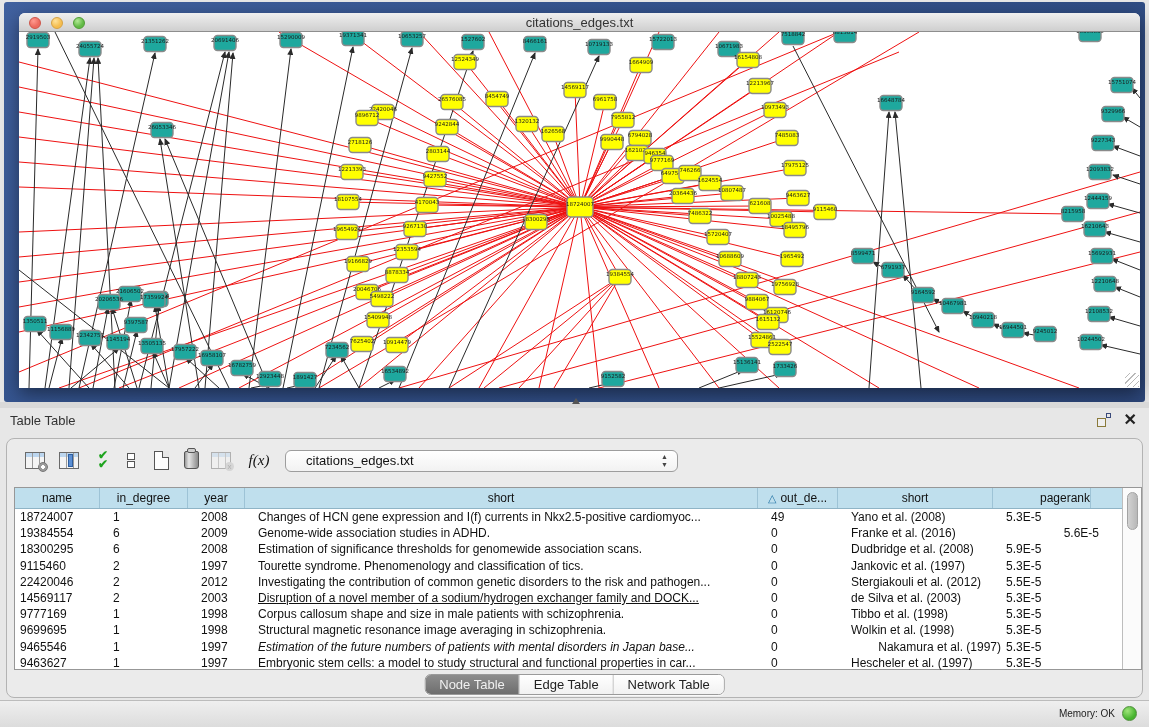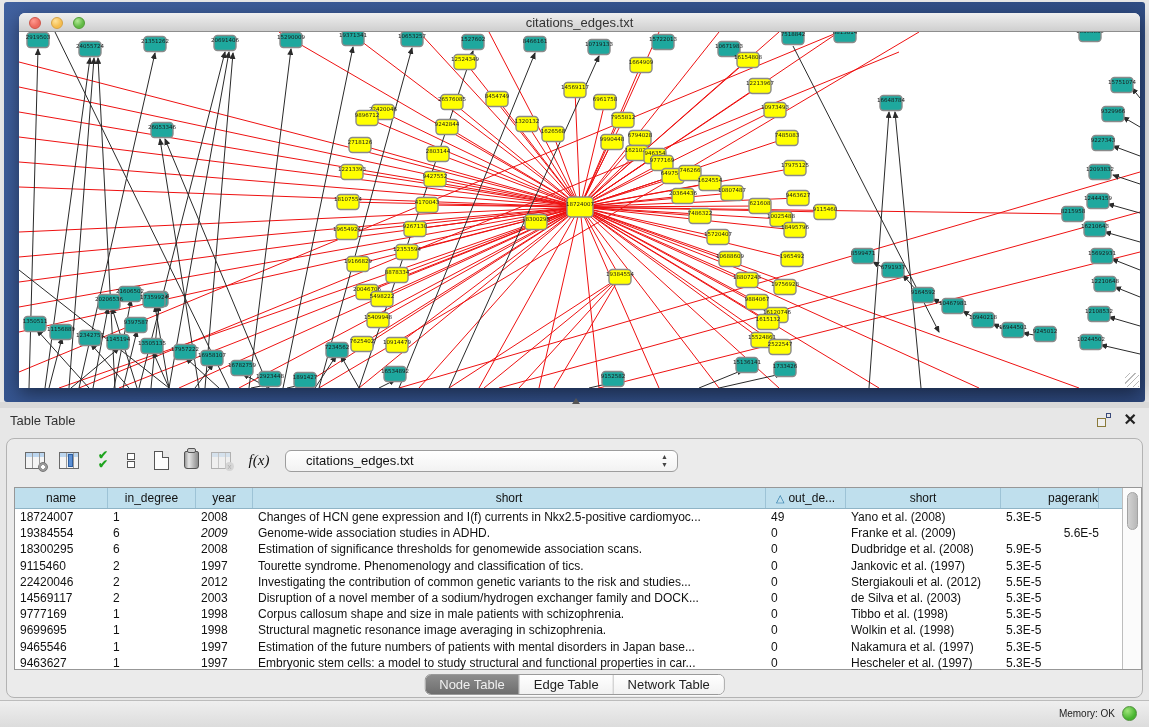--- a/index.html
+++ b/index.html
@@ -581,21 +581,21 @@
     <span class="fx">f(x)</span>
   </div>
   <div class="net-select">
     <span>citations_edges.txt</span>
     <span class="spinner">▲<br>▼</span>
   </div>
 </div>
 
 <div class="tbl">
   <div class="tbl-head" id="tbl-head">
-      <div class="th" style="width: 93px;">
+      <div class="th" style="width: 85px;">
         <span>name</span>
       </div>
       <div class="th" style="width: 88px;">
         <span>in_degree</span>
       </div>
       <div class="th" style="width: 57px;">
         <span>year</span>
       </div>
       <div class="th" style="width: 513px;">
         <span>short</span>
@@ -617,24 +617,24 @@
         <div class="td" style="width: 88px;">1</div>
         <div class="td" style="width: 57px;">2008</div>
         <div class="td" style="width: 513px;">Changes of HCN gene expression and I(f) currents in Nkx2.5-positive cardiomyoc...</div>
         <div class="td" style="width: 80px;">49</div>
         <div class="td" style="width: 155px;">Yano et al. (2008)</div>
         <div class="td" style="width: 98px;">5.3E-5</div>
       </div>
       <div class="tr">
         <div class="td" style="width: 93px;">19384554</div>
         <div class="td" style="width: 88px;">6</div>
-        <div class="td" style="width: 57px; font-style: italic;">2009</div>
+        <div class="td" style="width: 57px;">2009</div>
         <div class="td" style="width: 513px;">Genome-wide association studies in ADHD.</div>
         <div class="td" style="width: 80px;">0</div>
-        <div class="td" style="width: 155px;">Franke et al. (2009)</div>
+        <div class="td" style="width: 155px;">Franke et al. (2016)</div>
         <div class="td" style="width: 98px; text-align: right;">5.6E-5</div>
       </div>
       <div class="tr">
         <div class="td" style="width: 93px;">18300295</div>
         <div class="td" style="width: 88px;">6</div>
         <div class="td" style="width: 57px;">2008</div>
         <div class="td" style="width: 513px;">Estimation of significance thresholds for genomewide association scans.</div>
         <div class="td" style="width: 80px;">0</div>
         <div class="td" style="width: 155px;">Dudbridge et al. (2008)</div>
         <div class="td" style="width: 98px;">5.9E-5</div>
@@ -645,30 +645,30 @@
         <div class="td" style="width: 57px;">1997</div>
         <div class="td" style="width: 513px;">Tourette syndrome. Phenomenology and classification of tics.</div>
         <div class="td" style="width: 80px;">0</div>
         <div class="td" style="width: 155px;">Jankovic et al. (1997)</div>
         <div class="td" style="width: 98px;">5.3E-5</div>
       </div>
       <div class="tr">
         <div class="td" style="width: 93px;">22420046</div>
         <div class="td" style="width: 88px;">2</div>
         <div class="td" style="width: 57px;">2012</div>
-        <div class="td" style="width: 513px;">Investigating the contribution of common genetic variants to the risk and studies...</div>
+        <div class="td" style="width: 513px;">Investigating the contribution of common genetic disorders to the risk and pathogen...</div>
         <div class="td" style="width: 80px;">0</div>
         <div class="td" style="width: 155px;">Stergiakouli et al. (2012)</div>
         <div class="td" style="width: 98px;">5.5E-5</div>
       </div>
       <div class="tr">
         <div class="td" style="width: 93px;">14569117</div>
         <div class="td" style="width: 88px;">2</div>
         <div class="td" style="width: 57px;">2003</div>
-        <div class="td" style="width: 513px;">Disruption of a novel member of a sodium/hydrogen exchanger family and DOCK...</div>
+        <div class="td" style="width: 513px; text-decoration: underline;">Disruption of a novel member of a sodium/hydrogen exchanger family and DOCK...</div>
         <div class="td" style="width: 80px;">0</div>
         <div class="td" style="width: 155px;">de Silva et al. (2003)</div>
         <div class="td" style="width: 98px;">5.3E-5</div>
       </div>
       <div class="tr">
         <div class="td" style="width: 93px;">9777169</div>
         <div class="td" style="width: 88px;">1</div>
         <div class="td" style="width: 57px;">1998</div>
         <div class="td" style="width: 513px;">Corpus callosum shape and size in male patients with schizophrenia.</div>
         <div class="td" style="width: 80px;">0</div>
@@ -681,23 +681,23 @@
         <div class="td" style="width: 57px;">1998</div>
         <div class="td" style="width: 513px;">Structural magnetic resonance image averaging in schizophrenia.</div>
         <div class="td" style="width: 80px;">0</div>
         <div class="td" style="width: 155px;">Wolkin et al. (1998)</div>
         <div class="td" style="width: 98px;">5.3E-5</div>
       </div>
       <div class="tr">
         <div class="td" style="width: 93px;">9465546</div>
         <div class="td" style="width: 88px;">1</div>
         <div class="td" style="width: 57px;">1997</div>
-        <div class="td" style="width: 513px;">Estimation of the future numbers of patients with mental disorders in Japan base...</div>
-        <div class="td" style="width: 80px;">0</div>
-        <div class="td" style="width: 155px;">Nakamura et al. (1997)</div>
+        <div class="td" style="width: 513px; font-style: italic;">Estimation of the future numbers of patients with mental disorders in Japan base...</div>
+        <div class="td" style="width: 80px;">0</div>
+        <div class="td" style="width: 155px; text-align: right;">Nakamura et al. (1997)</div>
         <div class="td" style="width: 98px;">5.3E-5</div>
       </div>
       <div class="tr">
         <div class="td" style="width: 93px;">9463627</div>
         <div class="td" style="width: 88px;">1</div>
         <div class="td" style="width: 57px;">1997</div>
         <div class="td" style="width: 513px;">Embryonic stem cells: a model to study structural and functional properties in car...</div>
         <div class="td" style="width: 80px;">0</div>
         <div class="td" style="width: 155px;">Hescheler et al. (1997)</div>
         <div class="td" style="width: 98px;">5.3E-5</div>

